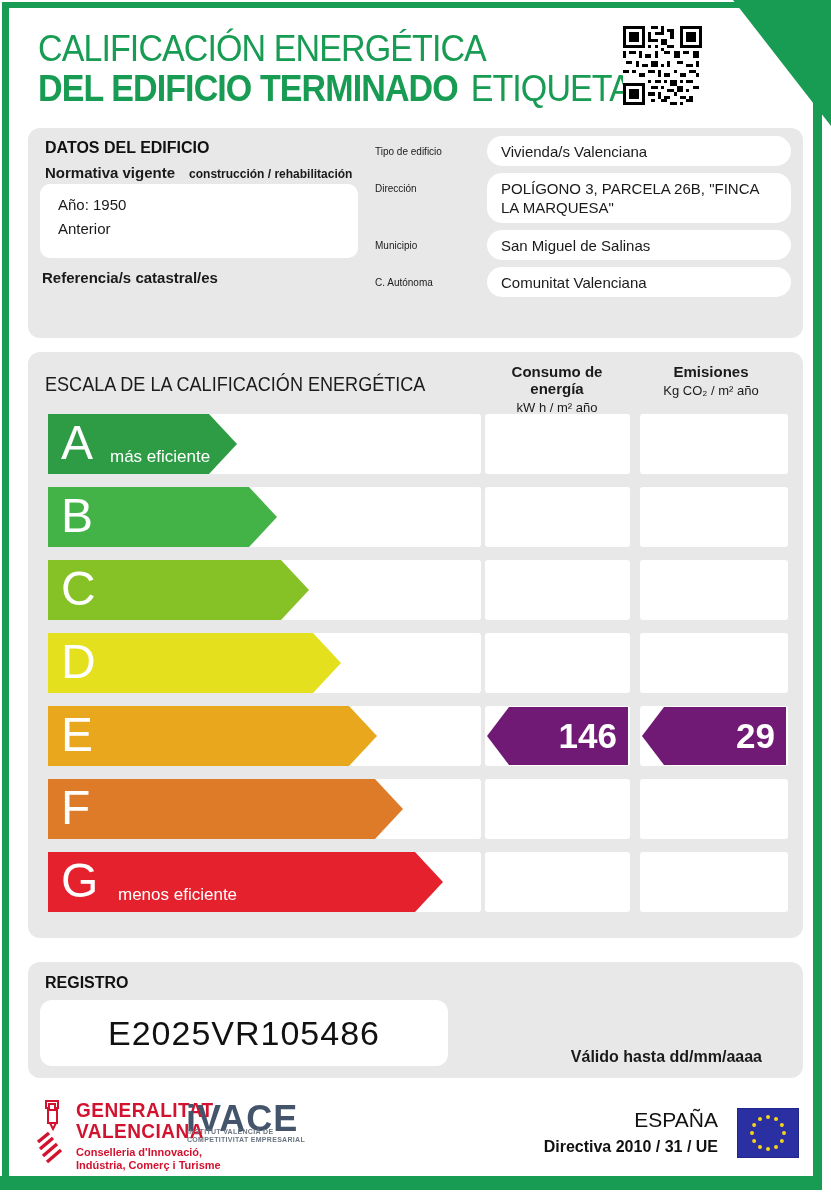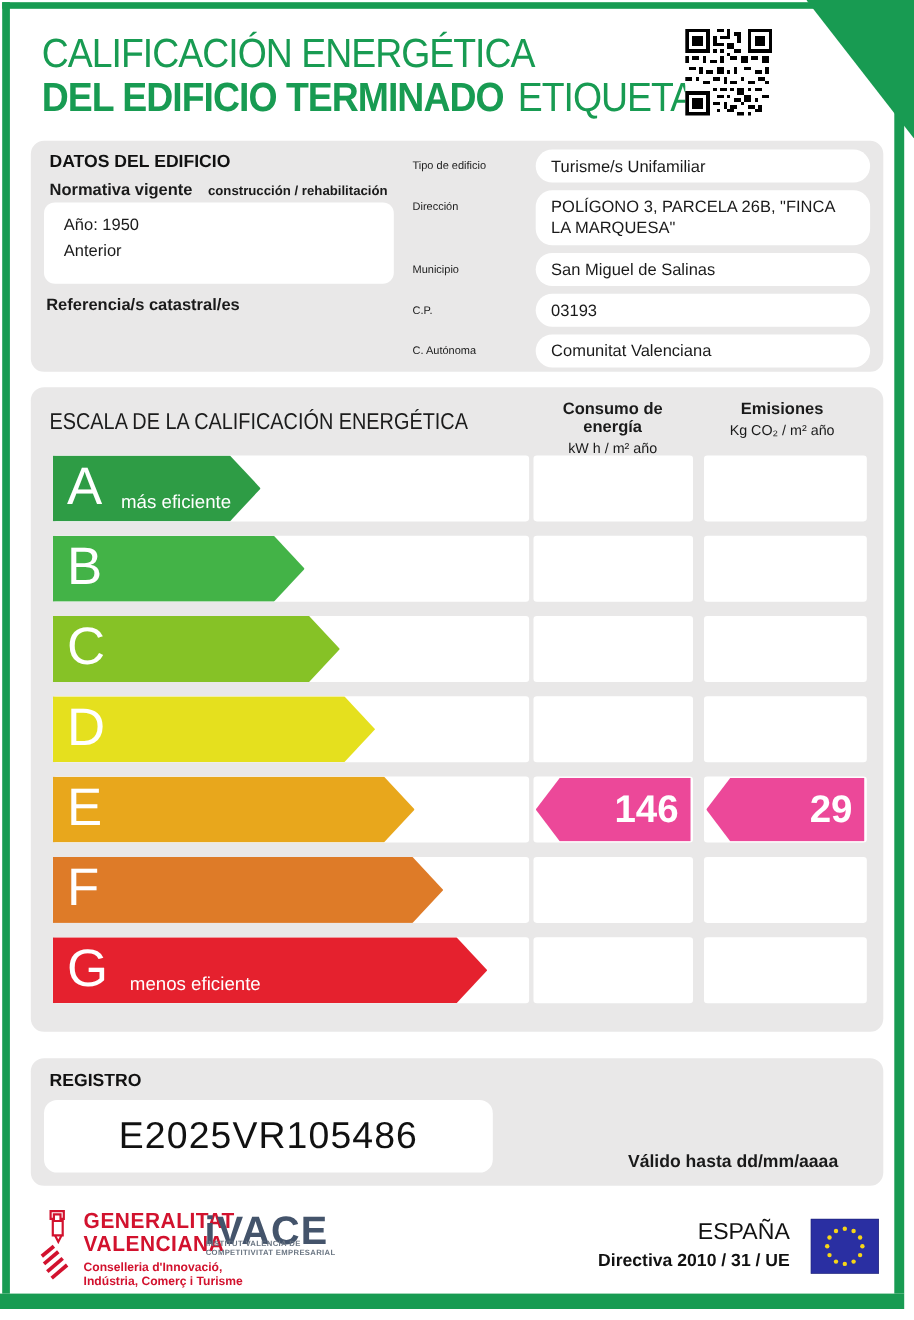--- a/index.html
+++ b/index.html
@@ -76,21 +76,21 @@
   .r0 .arrow{width:189px;background:#2e9c45;}
   .r1 .arrow{width:229px;background:#43b347;}
   .r2 .arrow{width:261px;background:#86c226;}
   .r3 .arrow{width:293px;background:#e5e01e;}
   .r4 .arrow{width:329px;background:#e8a71c;}
   .r5 .arrow{width:355px;background:#de7b28;}
   .r6 .arrow{width:395px;background:#e5212e;}
   .arrow .letter{font-size:48px;font-weight:400;line-height:58px;padding-left:13px;}
   .arrow .note{position:absolute;bottom:7px;font-size:17px;font-weight:normal;white-space:nowrap;}
   .r0 .note{left:62px;} .r6 .note{left:70px;}
-  .black-arrow{position:absolute;top:1px;bottom:1px;left:2px;right:2px;background:#ec4899;
+  .black-arrow{position:absolute;top:1px;bottom:1px;left:2px;right:2px;background:#701a75;
     color:#fff;font-size:35px;font-weight:bold;text-align:right;line-height:58px;
     padding-right:11px;box-sizing:border-box;
     clip-path:polygon(0 50%,22px 0,100% 0,100% 100%,22px 100%);}
 
   
   .reg-title{left:17px;top:12px;}
   .reg-box{left:12px;top:38px;width:408px;height:66px;border-radius:12px;
     text-align:center;font-size:34px;line-height:66px;letter-spacing:1px;color:#111;}
   .date-box{left:432px;top:42px;width:330px;height:34px;border-radius:12px;
     text-align:right;font-size:21px;line-height:34px;padding-right:18px;box-sizing:border-box;}
@@ -136,33 +136,29 @@
   </div>
   <div class="abs wbox norm-box">
     <div>Año: 1950</div>
     <div>Anterior</div>
   </div>
   <div class="abs ref-label">Referencia/s catastral/es</div>
 
   <div class="abs fields">
     <div class="field-row">
       <div class="field-label">Tipo de edificio</div>
-      <div class="field-value">Turisme/s Unifamiliar</div>
+      <div class="field-value">Vivienda/s Valenciana</div>
     </div>
     <div class="field-row tall">
       <div class="field-label">Dirección</div>
       <div class="field-value">POLÍGONO 3, PARCELA 26B, "FINCA LA MARQUESA"</div>
     </div>
     <div class="field-row">
       <div class="field-label">Municipio</div>
       <div class="field-value">San Miguel de Salinas</div>
-    </div>
-    <div class="field-row">
-      <div class="field-label">C.P.</div>
-      <div class="field-value">03193</div>
     </div>
     <div class="field-row">
       <div class="field-label">C. Autónoma</div>
       <div class="field-value">Comunitat Valenciana</div>
     </div>
   </div>
 </div>
 
 <div class="abs panel panel-escala">
   <div class="abs escala-title">ESCALA DE LA CALIFICACIÓN ENERGÉTICA</div>

